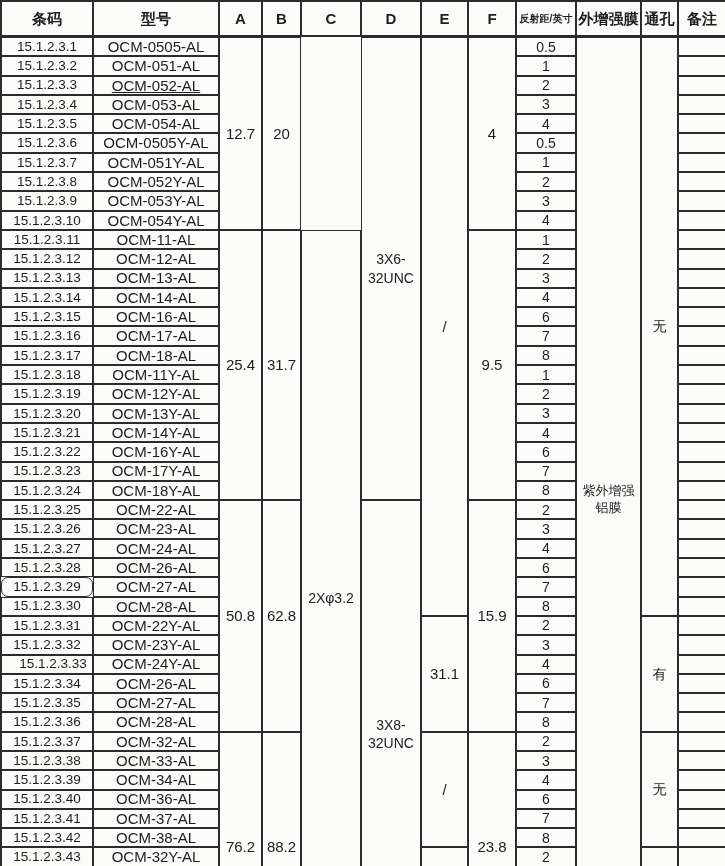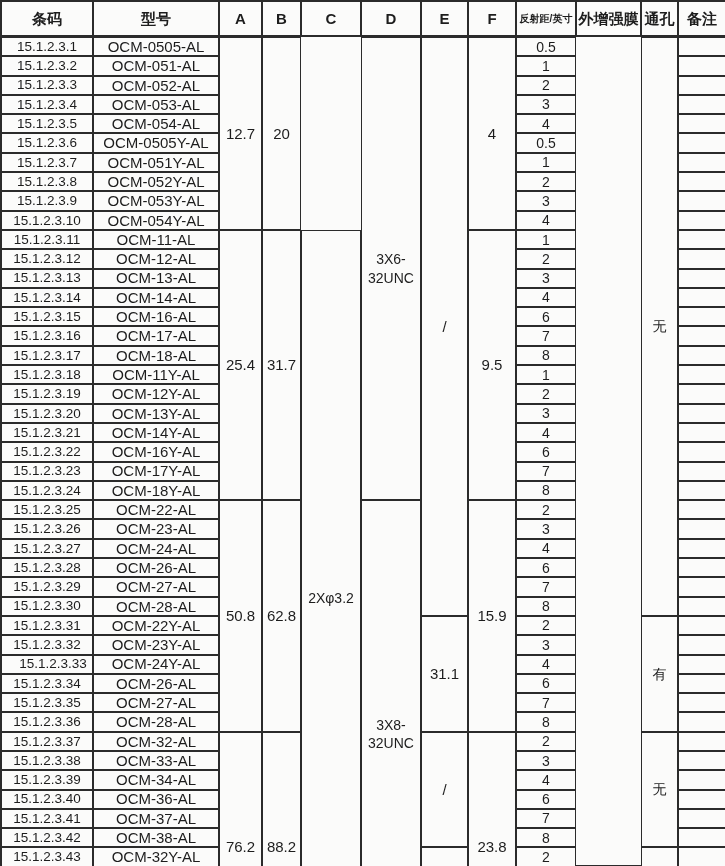--- a/index.html
+++ b/index.html
@@ -73,21 +73,21 @@
       <div class="cell header" style="grid-area: 1 / 12 / 2;">备注</div>
       <div class="cell code" style="grid-area: 2 / 1 / 3;">15.1.2.3.1</div>
       <div class="cell model" style="grid-area: 2 / 2 / 3;">OCM-0505-AL</div>
       <div class="cell reflect" style="grid-area: 2 / 9 / 3;">0.5</div>
       <div class="cell " style="grid-area: 2 / 12 / 3;"></div>
       <div class="cell code" style="grid-area: 3 / 1 / 4;">15.1.2.3.2</div>
       <div class="cell model" style="grid-area: 3 / 2 / 4;">OCM-051-AL</div>
       <div class="cell reflect" style="grid-area: 3 / 9 / 4;">1</div>
       <div class="cell " style="grid-area: 3 / 12 / 4;"></div>
       <div class="cell code" style="grid-area: 4 / 1 / 5;">15.1.2.3.3</div>
-      <div class="cell model" style="grid-area: 4 / 2 / 5;">OCM-052-AL</div>
+      <div class="cell model" style="grid-area: 4 / 2 / 5; text-decoration: underline;">OCM-052-AL</div>
       <div class="cell reflect" style="grid-area: 4 / 9 / 5;">2</div>
       <div class="cell " style="grid-area: 4 / 12 / 5;"></div>
       <div class="cell code" style="grid-area: 5 / 1 / 6;">15.1.2.3.4</div>
       <div class="cell model" style="grid-area: 5 / 2 / 6;">OCM-053-AL</div>
       <div class="cell reflect" style="grid-area: 5 / 9 / 6;">3</div>
       <div class="cell " style="grid-area: 5 / 12 / 6;"></div>
       <div class="cell code" style="grid-area: 6 / 1 / 7;">15.1.2.3.5</div>
       <div class="cell model" style="grid-area: 6 / 2 / 7;">OCM-054-AL</div>
       <div class="cell reflect" style="grid-area: 6 / 9 / 7;">4</div>
       <div class="cell " style="grid-area: 6 / 12 / 7;"></div>
@@ -176,21 +176,21 @@
       <div class="cell reflect" style="grid-area: 27 / 9 / 28;">3</div>
       <div class="cell " style="grid-area: 27 / 12 / 28;"></div>
       <div class="cell code" style="grid-area: 28 / 1 / 29;">15.1.2.3.27</div>
       <div class="cell model" style="grid-area: 28 / 2 / 29;">OCM-24-AL</div>
       <div class="cell reflect" style="grid-area: 28 / 9 / 29;">4</div>
       <div class="cell " style="grid-area: 28 / 12 / 29;"></div>
       <div class="cell code" style="grid-area: 29 / 1 / 30;">15.1.2.3.28</div>
       <div class="cell model" style="grid-area: 29 / 2 / 30;">OCM-26-AL</div>
       <div class="cell reflect" style="grid-area: 29 / 9 / 30;">6</div>
       <div class="cell " style="grid-area: 29 / 12 / 30;"></div>
-      <div class="cell code" style="grid-area: 30 / 1 / 31;">15.1.2.3.29</div>
+      <div class="cell code" style="grid-area: 30 / 1 / 31; border-radius: 7px;">15.1.2.3.29</div>
       <div class="cell model" style="grid-area: 30 / 2 / 31;">OCM-27-AL</div>
       <div class="cell reflect" style="grid-area: 30 / 9 / 31;">7</div>
       <div class="cell " style="grid-area: 30 / 12 / 31;"></div>
       <div class="cell code" style="grid-area: 31 / 1 / 32;">15.1.2.3.30</div>
       <div class="cell model" style="grid-area: 31 / 2 / 32;">OCM-28-AL</div>
       <div class="cell reflect" style="grid-area: 31 / 9 / 32;">8</div>
       <div class="cell " style="grid-area: 31 / 12 / 32;"></div>
       <div class="cell code" style="grid-area: 32 / 1 / 33;">15.1.2.3.31</div>
       <div class="cell model" style="grid-area: 32 / 2 / 33;">OCM-22Y-AL</div>
       <div class="cell reflect" style="grid-area: 32 / 9 / 33;">2</div>
@@ -255,18 +255,19 @@
       <div class="cell numsm" style="grid-area: 2 / 6 / 26;">3X6-32UNC</div>
       <div class="cell numsm top-align" style="grid-area: 26 / 6 / 45; padding-top: 215px;">3X8-32UNC</div>
       <div class="cell num" style="grid-area: 2 / 7 / 32;">/</div>
       <div class="cell num" style="grid-area: 32 / 7 / 38;">31.1</div>
       <div class="cell num" style="grid-area: 38 / 7 / 44;">/</div>
       <div class="cell num" style="grid-area: 44 / 7 / 45;"></div>
       <div class="cell num" style="grid-area: 2 / 8 / 12;">4</div>
       <div class="cell num" style="grid-area: 12 / 8 / 26;">9.5</div>
       <div class="cell num" style="grid-area: 26 / 8 / 38;">15.9</div>
       <div class="cell num top-align" style="grid-area: 38 / 8 / 45; padding-top: 104px;">23.8</div>
+      <div class="cell film top-align" style="grid-area: 2 / 10 / 45; padding-top: 445px;">紫外增强铝膜</div>
       <div class="cell hole" style="grid-area: 2 / 11 / 32;">无</div>
       <div class="cell hole" style="grid-area: 32 / 11 / 38;">有</div>
       <div class="cell hole" style="grid-area: 38 / 11 / 44;">无</div>
       <div class="cell hole" style="grid-area: 44 / 11 / 45;"></div>
     </div>
 </div>
 
 </body></html>

